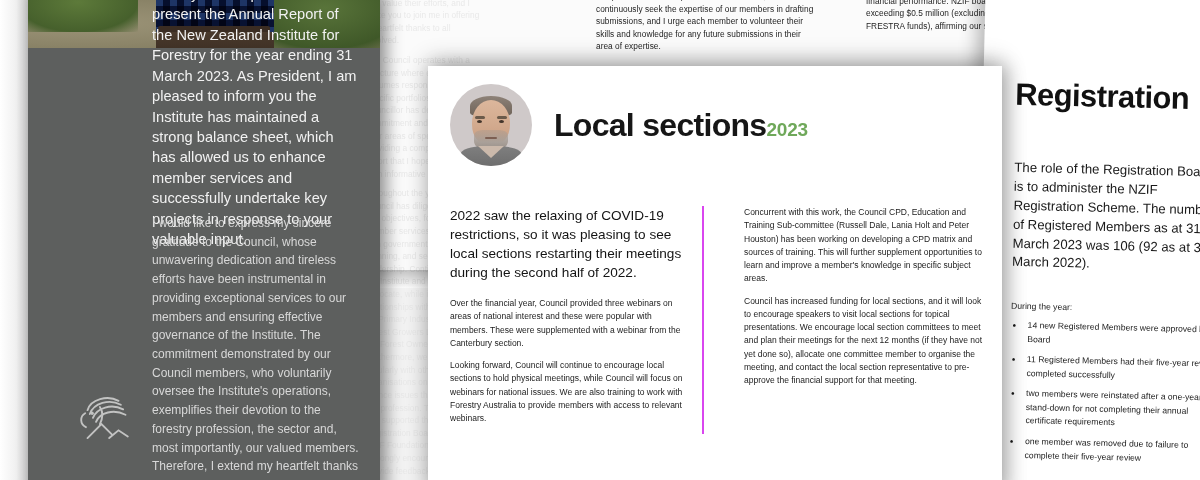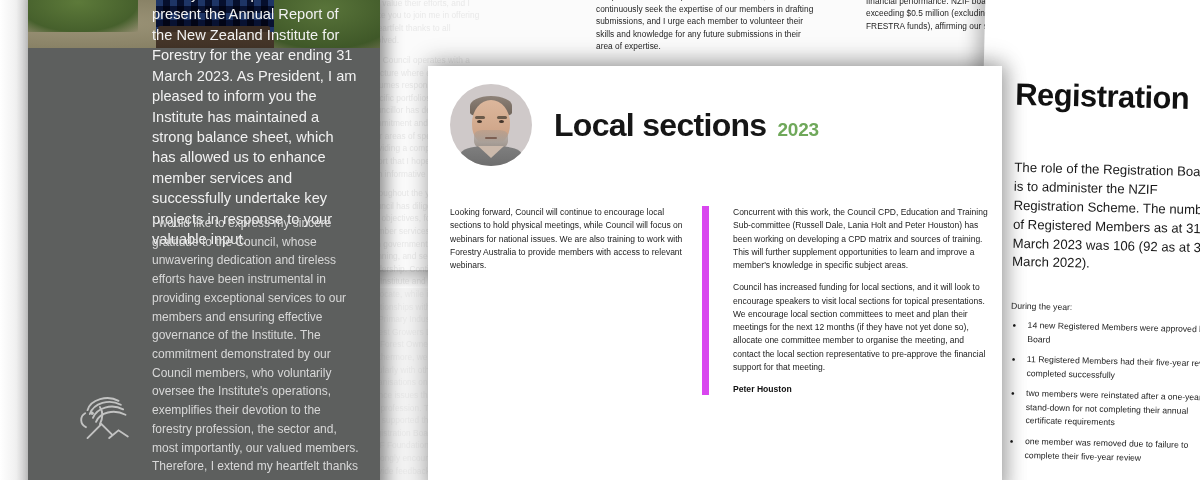--- a/index.html
+++ b/index.html
@@ -264,33 +264,32 @@
     font-size: 32px;
     font-weight: 700;
     color: #161616;
     letter-spacing: -.022em;
     white-space: nowrap;
   }
   .front-page .year {
     font-size: 19px;
     font-weight: 700;
     color: #6fa85a;
-    margin-left: 11px;
     letter-spacing: -.01em;
   }
 
   .front-page .cols {
     position: absolute;
     left: 22px; top: 140px;
     width: 538px;
     display: flex;
     gap: 0;
   }
   .col-left  { width: 252px; padding-right: 16px; }
-  .col-right { width: 286px; padding-left: 24px; border-left: 7px solid #d946ef; }
+  .col-right { width: 286px; padding-left: 40px; border-left: 2px solid #d946ef; }
 
   .col-left .kicker {
     font-size: 13.6px;
     line-height: 1.40;
     color: #141414;
     margin-bottom: 15px;
   }
   .col-left p, .col-right p {
     font-size: 8.5px;
     line-height: 1.56;
@@ -387,26 +386,27 @@
         <div class="collar"></div>
       </div>
       <div>
         <span class="title">Local sections</span><span class="year">2023</span>
       </div>
     </div>
 
     <div class="cols">
 
       <div class="col-left">
+        <div class="kicker">2022 saw the relaxing of COVID-19 restrictions, so it was pleasing to see local sections restarting their meetings during the second half of 2022.</div>
+        <p>Over the financial year, Council provided three webinars on areas of national interest and these were popular with members. These were supplemented with a webinar from the Canterbury section.</p>
         <p>Looking forward, Council will continue to encourage local sections to hold physical meetings, while Council will focus on webinars for national issues. We are also training to work with Forestry Australia to provide members with access to relevant webinars.</p>
       </div>
 
       <div class="col-right">
         <p>Concurrent with this work, the Council CPD, Education and Training Sub-committee (Russell Dale, Lania Holt and Peter Houston) has been working on developing a CPD matrix and sources of training. This will further supplement opportunities to learn and improve a member's knowledge in specific subject areas.</p>
         <p>Council has increased funding for local sections, and it will look to encourage speakers to visit local sections for topical presentations. We encourage local section committees to meet and plan their meetings for the next 12 months (if they have not yet done so), allocate one committee member to organise the meeting, and contact the local section representative to pre-approve the financial support for that meeting.</p>
-        <div class="sig-name">Peter Houston</div>
       </div>
 
     </div>
 
   </div>
 
 </div>
 
 </body></html>

